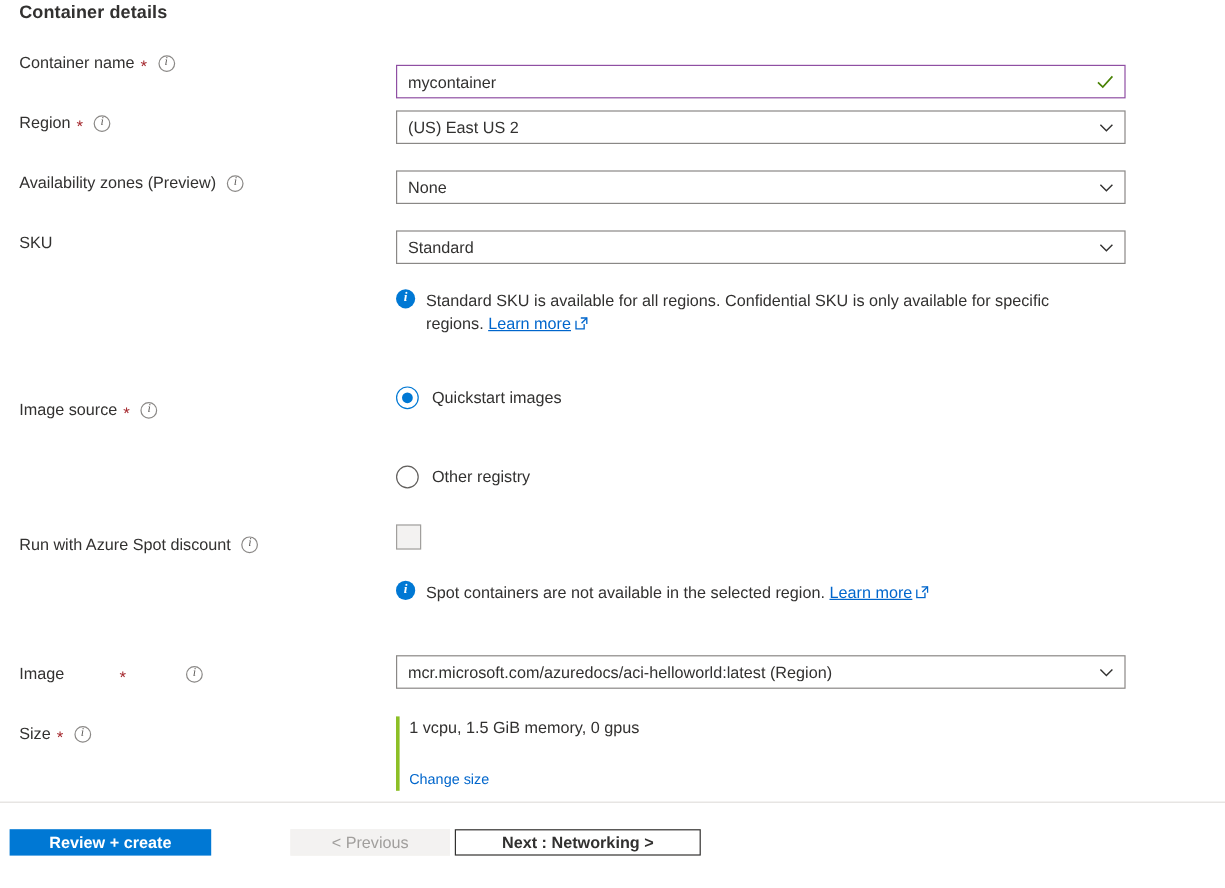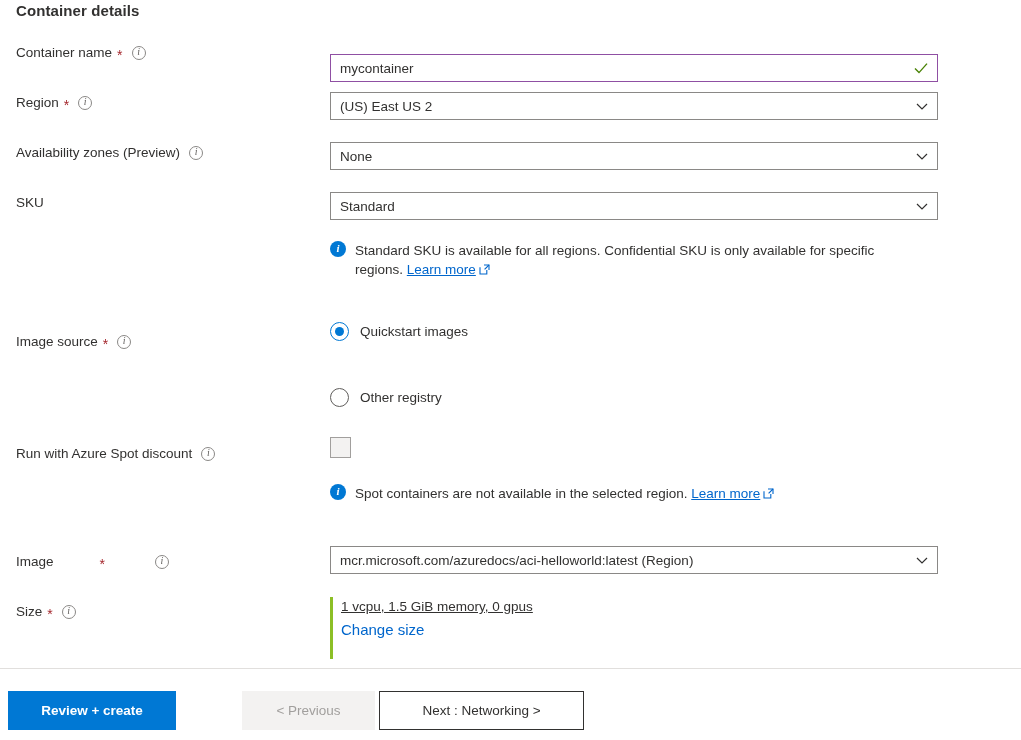--- a/index.html
+++ b/index.html
@@ -127,52 +127,52 @@
     cursor: pointer;
   }
 
   
   .size-block { position: absolute; left: 330px; }
   .size-block .bar {
     position: absolute; left: 0; top: 0; width: 3px; height: 100%;
     background: #8cbf26;
   }
   .size-block .inner { padding-left: 11px; }
-  .size-text { font-size: 13.5px; color: #323130; line-height: 20px; text-decoration: underline; }
+  .size-text { font-size: 13.5px; color: #323130; line-height: 20px; }
   .size-link {
-    font-size: 15px; color: #0066cc; line-height: 20px;
-    cursor: pointer; margin-top: 3px; display: inline-block;
+    font-size: 12px; color: #0066cc; line-height: 20px;
+    cursor: pointer; margin-top: 22px; display: inline-block;
   }
 
   
   .footer {
     position: absolute; left: 0; top: 668px;
     width: 1021px; height: 72px;
     background: #fff;
     border-top: 1px solid #e1dfdd;
   }
   .btn {
-    position: absolute; height: 39px;
+    position: absolute; height: 22px;
     font-family: "Liberation Sans", sans-serif;
     font-size: 13.5px;
     display: flex; align-items: center; justify-content: center;
     cursor: pointer; border: 1px solid transparent;
   }
   .btn-primary {
     left: 8px; top: 691px; width: 168px;
     background: #0078d4; color: #fff; font-weight: bold;
   }
   .btn-disabled {
     left: 242px; top: 691px; width: 133px;
     background: #f3f2f1; color: #a19f9d; border: 1px solid #f3f2f1;
     cursor: default;
   }
   .btn-default {
     left: 379px; top: 691px; width: 205px;
-    background: #fff; color: #323130; border: 1px solid #323130;
+    background: #fff; color: #323130; border: 1px solid #323130; font-weight: bold;
   }
 </style>
 </head>
 <body>
 
 <div class="page">
 
   <div class="form-body">
 
     <div class="section-title">Container details</div>

